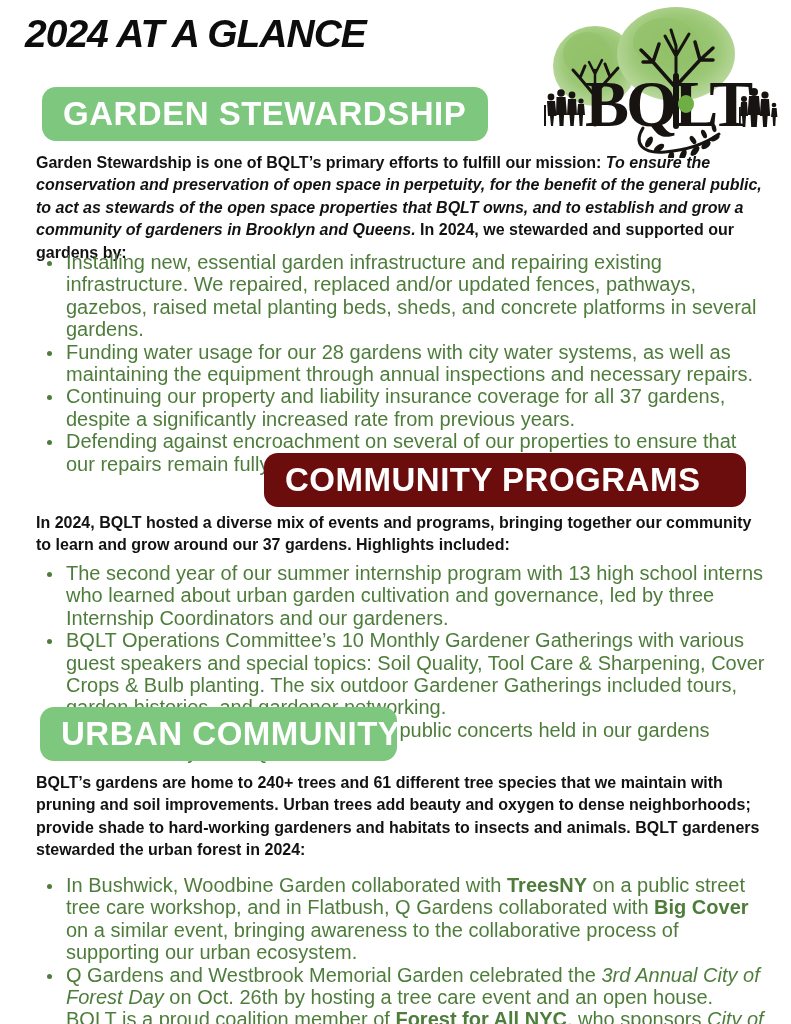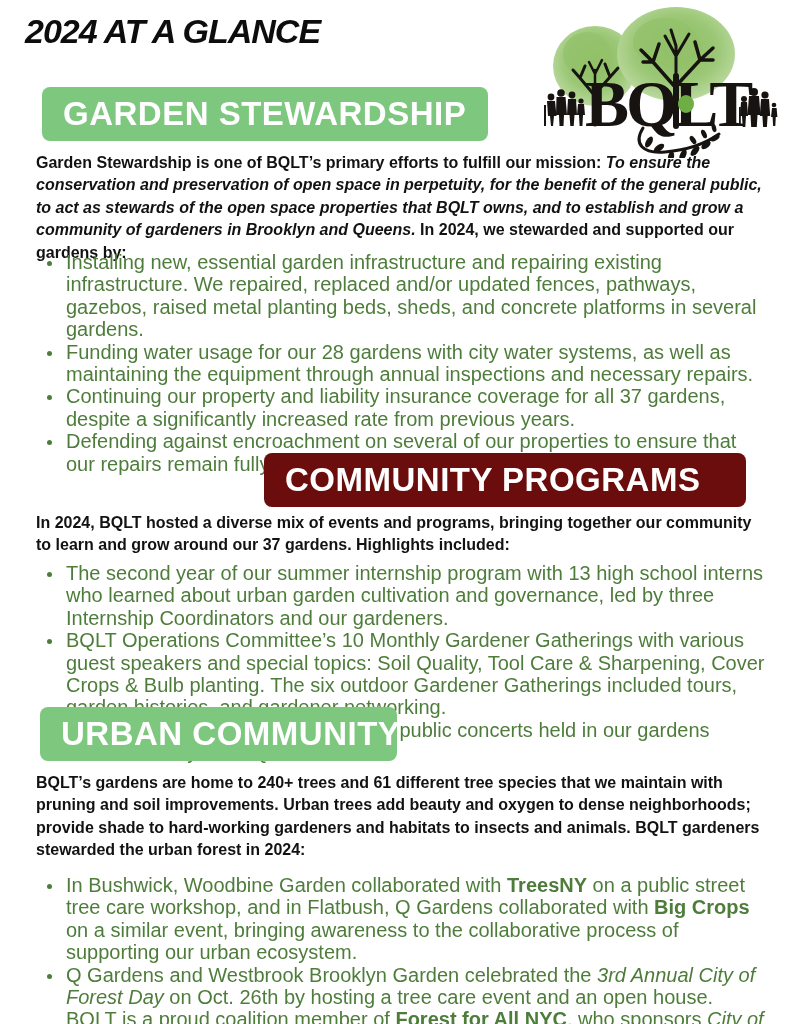--- a/index.html
+++ b/index.html
@@ -14,26 +14,26 @@
     position:relative;
     width:791px;height:1024px;
     background:#ffffff;
     font-family:"Liberation Sans",sans-serif;
     color:var(--text-black);
     overflow:hidden;
     margin:0 auto;
   }
   .title{
     position:absolute;left:25px;top:12px;
-    font-size:34px;font-weight:bold;font-style:italic;
+    font-size:39px;font-weight:bold;font-style:italic;
     letter-spacing:-1px;color:#0d0d0d;white-space:nowrap;
   }
   .logo{position:absolute;left:543px;top:4px;width:245px;height:154px;}
   .banner{
-    position:absolute;height:54px;border-radius:8px;
+    position:absolute;height:54px;border-radius:14px;
     display:flex;align-items:center;
     padding:0 21px;box-sizing:border-box;
     color:#ffffff;font-weight:bold;font-size:33px;letter-spacing:.5px;
     white-space:nowrap;
   }
   .banner.green{background:var(--banner-green);}
   .banner.maroon{background:var(--banner-maroon);}
   #banner-gs{left:42px;top:87px;width:446px;}
   #banner-cp{left:264px;top:453px;width:482px;}
   #banner-uf{left:40px;top:707px;width:357px;}
@@ -162,17 +162,17 @@
     <li><span>The second year of our summer internship program with 13 high school interns who learned about urban garden cultivation and governance, led by three Internship Coordinators and our gardeners.</span></li>
     <li><span> BQLT Operations Committee’s 10 Monthly Gardener Gatherings with various guest speakers and special topics: Soil Quality, Tool Care &amp; Sharpening, Cover Crops &amp; Bulb planting. The six outdoor Gardener Gatherings included tours, garden histories, and gardener networking.</span></li>
     <li><span>Our Summer Jazz Festival with three public concerts held in our gardens across Brooklyn and Queens.</span></li>
   </ul>
 
   <div class="banner green" id="banner-uf">
     <span>URBAN COMMUNITY</span>
   </div>
   <p class="para" id="p3"><span class="b">BQLT’s gardens are home to 240+ trees and 61 different tree species that we maintain with pruning and soil improvements. Urban trees add beauty and oxygen to dense neighborhoods; provide shade to hard-working gardeners and habitats to insects and animals. BQLT gardeners stewarded the urban forest in 2024:</span></p>
   <ul class="blist" id="l3">
-    <li><span>In Bushwick, Woodbine Garden collaborated with </span><span class="b">TreesNY</span><span> on a public street tree care workshop, and in Flatbush, Q Gardens collaborated with </span><span class="b">Big Crops</span><span> on a similar event, bringing awareness to the collaborative process of supporting our urban ecosystem.</span></li>
-    <li><span>Q Gardens and Westbrook Brooklyn Garden celebrated the </span><span class="i">3rd Annual City of Forest Day</span><span> on Oct. 26th by hosting a tree care event and an open house. BQLT is a proud coalition member of </span><span class="b">Forest for All NYC</span><span>, who sponsors </span><span class="i">City of Forest Day</span><span>.</span></li>
+    <li><span>In Bushwick, Woodbine Garden collaborated with </span><span class="b">TreesNY</span><span> on a public street tree care workshop, and in Flatbush, Q Gardens collaborated with </span><span class="b">Big Cover</span><span> on a similar event, bringing awareness to the collaborative process of supporting our urban ecosystem.</span></li>
+    <li><span>Q Gardens and Westbrook Memorial Garden celebrated the </span><span class="i">3rd Annual City of Forest Day</span><span> on Oct. 26th by hosting a tree care event and an open house. BQLT is a proud coalition member of </span><span class="b">Forest for All NYC</span><span>, who sponsors </span><span class="i">City of Forest Day</span><span>.</span></li>
   </ul>
 
 </div>
 
 </body></html>

